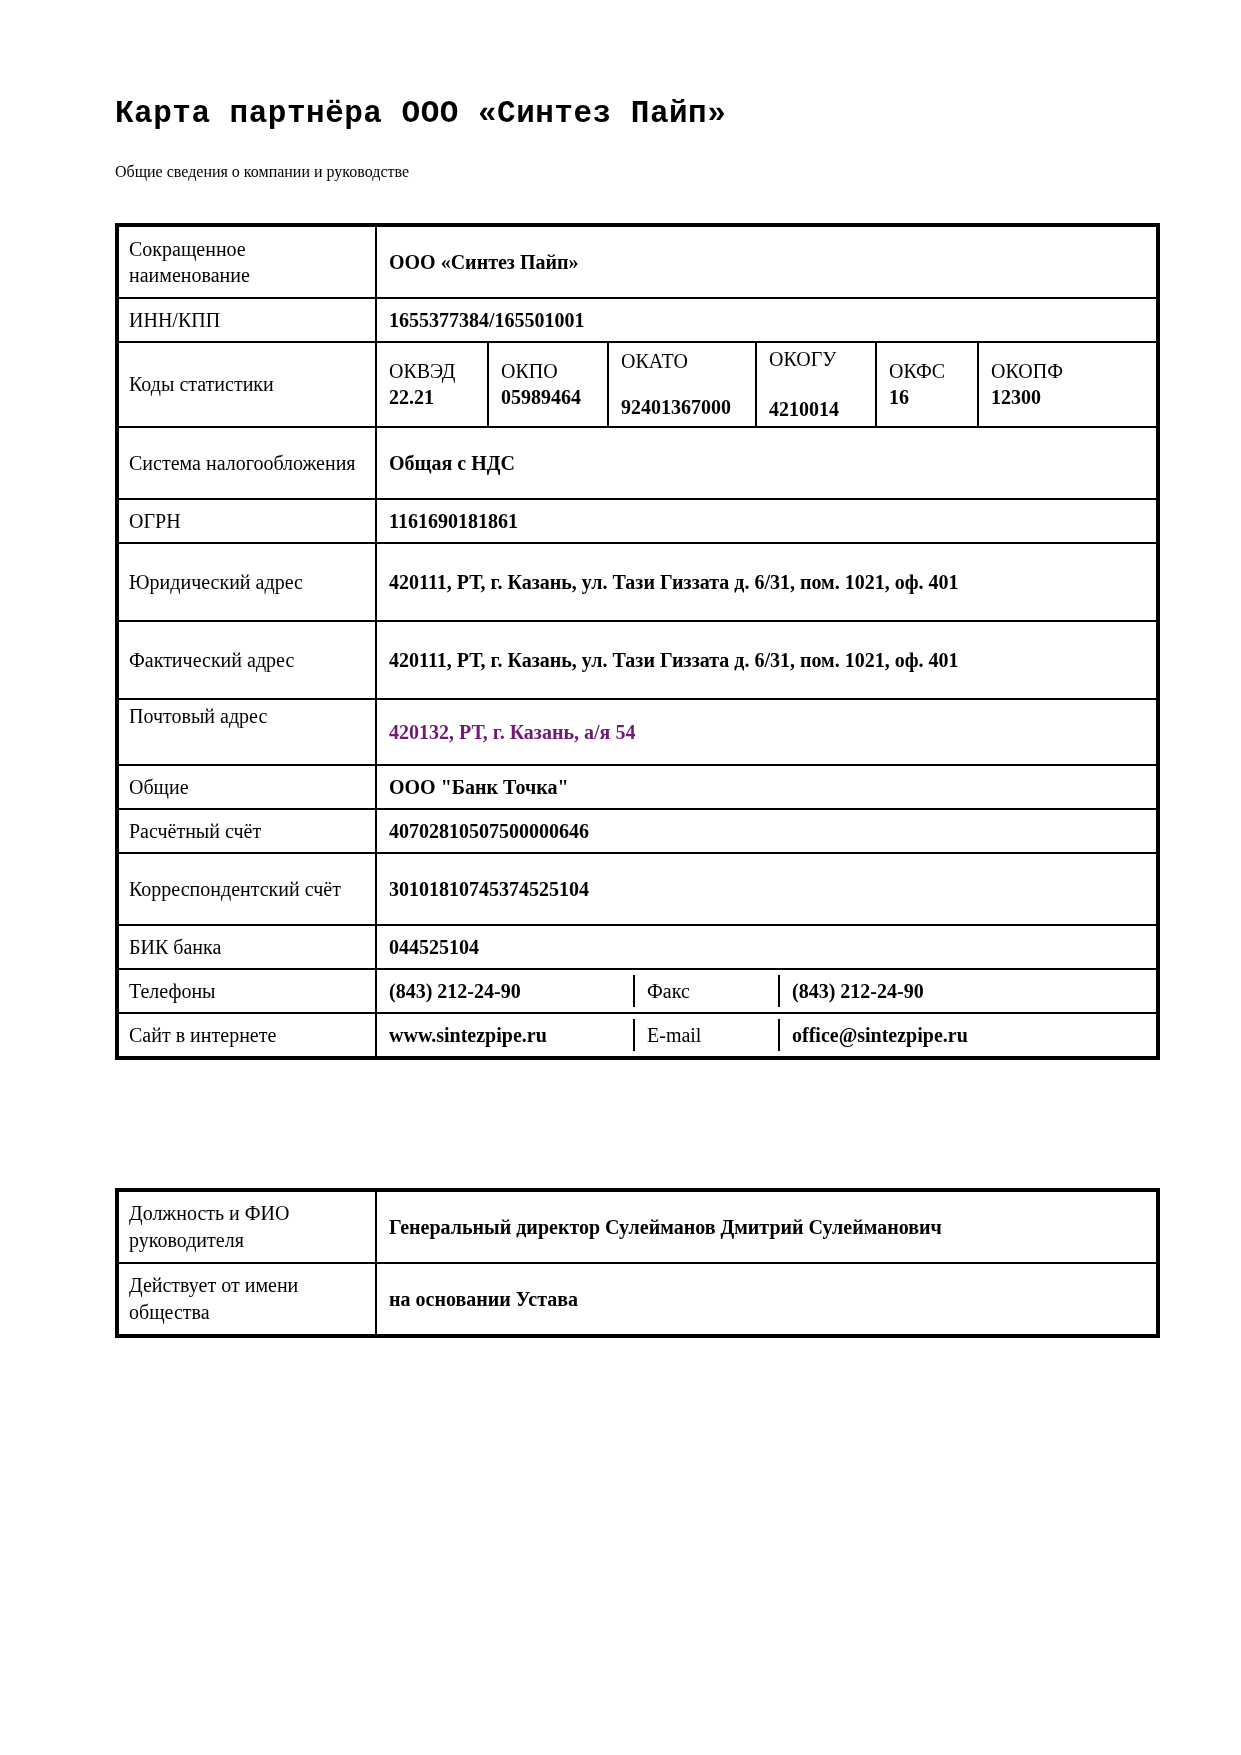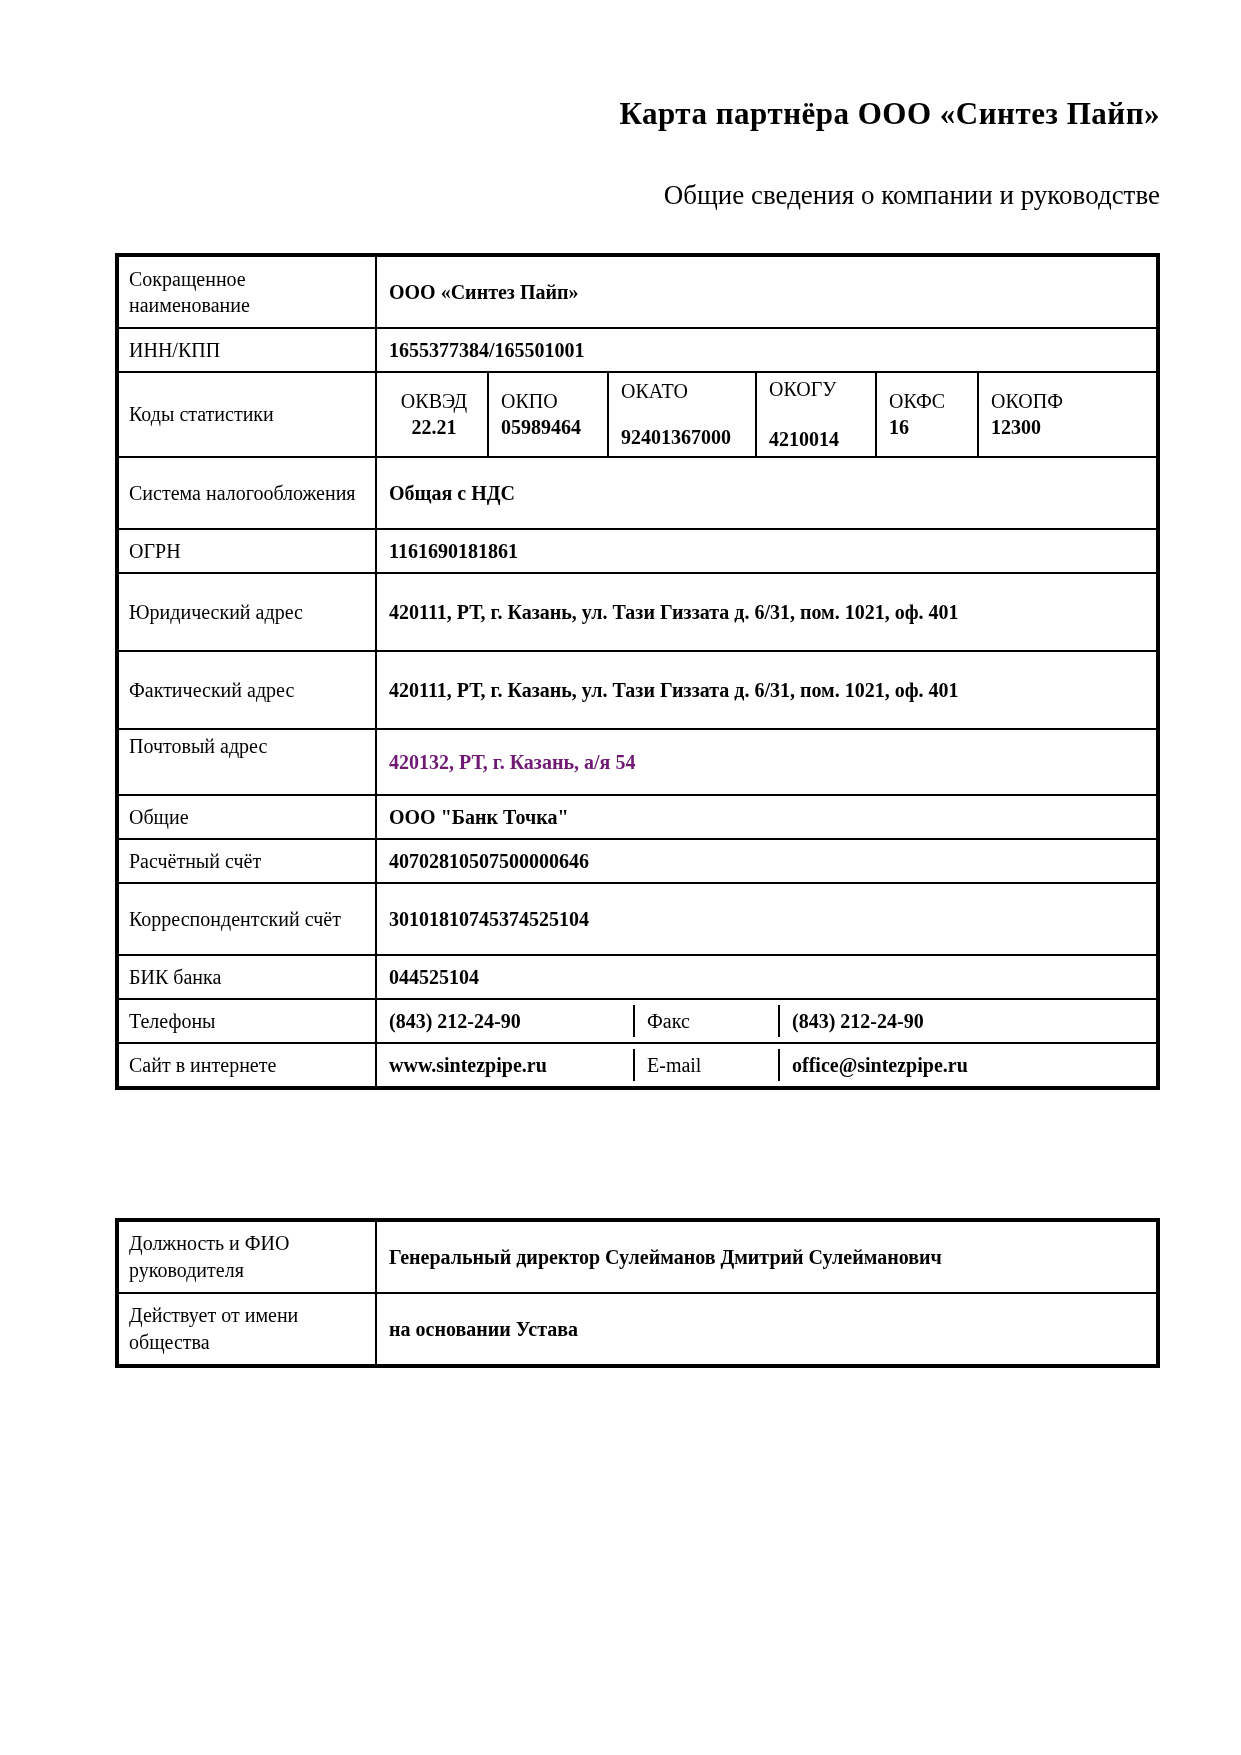--- a/index.html
+++ b/index.html
@@ -15,31 +15,32 @@
     position: relative;
   }
   .page {
     padding-top: 96px;
   }
   .content {
     width: 1045px;
     margin-left: 115px;
   }
   .doc-title {
-    text-align: right;
+    text-align: left;
     font-size: 31px;
     font-weight: bold;
     margin: 0 0 0 0;
     letter-spacing: 0.5px;
+    font-family: Liberation Mono, monospace;
   }
   .doc-subtitle {
-    text-align: right;
-    font-size: 27px;
+    text-align: left;
+    font-size: 16px;
     font-weight: normal;
-    margin: 48px 0 0 0;
+    margin: 32px 0 0 0;
   }
   table.card {
     border-collapse: collapse;
     border: 4px solid #000000;
     width: 1045px;
     table-layout: fixed;
     font-size: 20px;
   }
   table.card-1 { margin-top: 42px; }
   table.card-2 { margin-top: 128px; }
@@ -72,21 +73,21 @@
     border-left: 2px solid #000000;
     padding: 3px 8px 3px 12px;
     box-sizing: border-box;
   }
   .split > .seg:first-child { border-left: none; }
   .seg .code-name { font-weight: normal; }
   .seg .code-value { font-weight: bold; }
   .seg.plain-label { font-weight: normal; }
   .seg.bold-value { font-weight: bold; }
   
-  .w-okved { width: 110px; text-align: center; }
+  .w-okved { width: 110px; }
   .w-okpo  { width: 120px; }
   .w-okato { width: 148px; gap: 20px; }
   .w-okogu { width: 120px; gap: 24px; }
   .w-okfs  { width: 102px; }
   .w-okopf { flex: 1; }
   
   .w-val1  { width: 256px; }
   .w-mid   { width: 145px; }
   .w-val2  { flex: 1; }
 </style>

